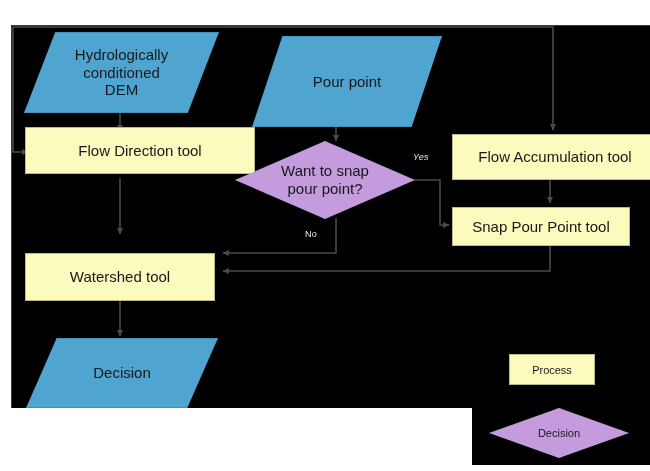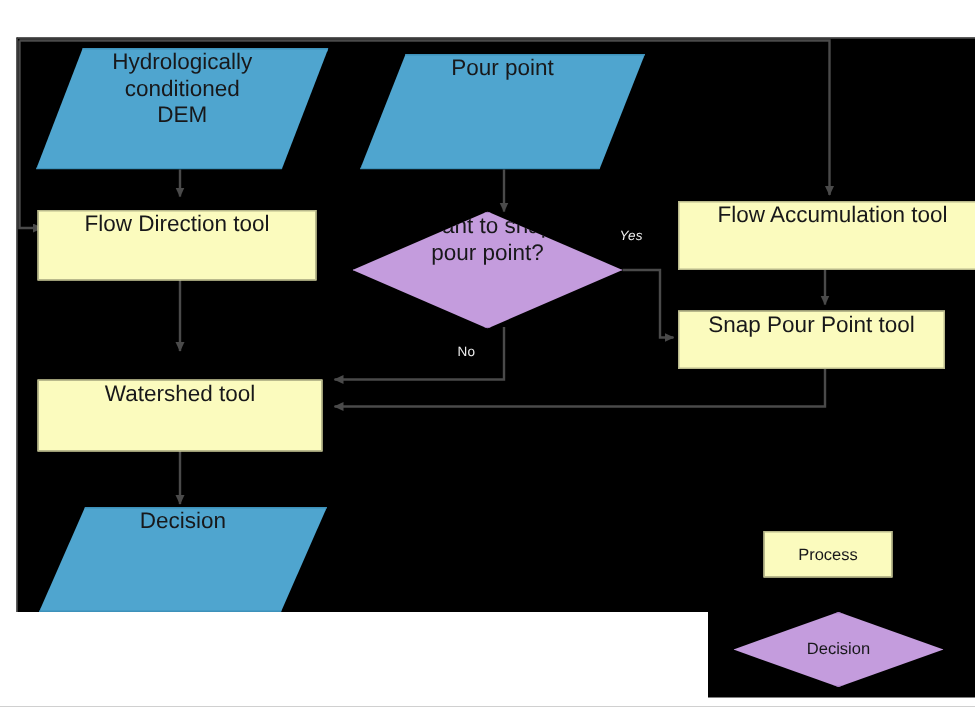--- a/index.html
+++ b/index.html
@@ -42,21 +42,21 @@
     left: 0;
     top: 0;
     width: 650px;
     height: 471px;
     overflow: visible;
   }
   .node {
     position: absolute;
     box-sizing: border-box;
     display: flex;
-    align-items: flex-start;
+    align-items: center;
     justify-content: center;
     text-align: center;
     color: #18181a;
     line-height: 1.18;
   }
   .node-label {
     display: block;
     white-space: pre-line;
     padding: 0 6px;
   }
@@ -131,25 +131,25 @@
       <path d="M120,285 L120,336" marker-end="url(#arrow)"></path>
     </g>
   </svg>
 
   <div class="node shape-data" style="left:24px;  top:32px;  width:195px; height:81px;  font-size:15px;">
     <span class="node-label">Hydrologically
 conditioned
 DEM</span>
   </div>
 
-  <div class="node shape-data" style="left:240px; top:36px;  width:190px; height:77px;  font-size:15px;">
+  <div class="node shape-data" style="left:252px; top:36px;  width:190px; height:91px;  font-size:15px;">
     <span class="node-label">Pour point</span>
   </div>
 
-  <div class="node shape-process" style="left:25px;  top:140px; width:186px; height:47px; font-size:15px;">
+  <div class="node shape-process" style="left:25px;  top:127px; width:230px; height:47px; font-size:15px;">
     <span class="node-label">Flow Direction tool</span>
   </div>
 
   <div class="node shape-process" style="left:452px; top:134px; width:206px; height:46px; font-size:15px;">
     <span class="node-label">Flow Accumulation tool</span>
   </div>
 
   <div class="node shape-decision" style="left:235px; top:141px; width:180px; height:78px; font-size:15px;">
     <span class="node-label">Want to snap
 pour point?</span>

